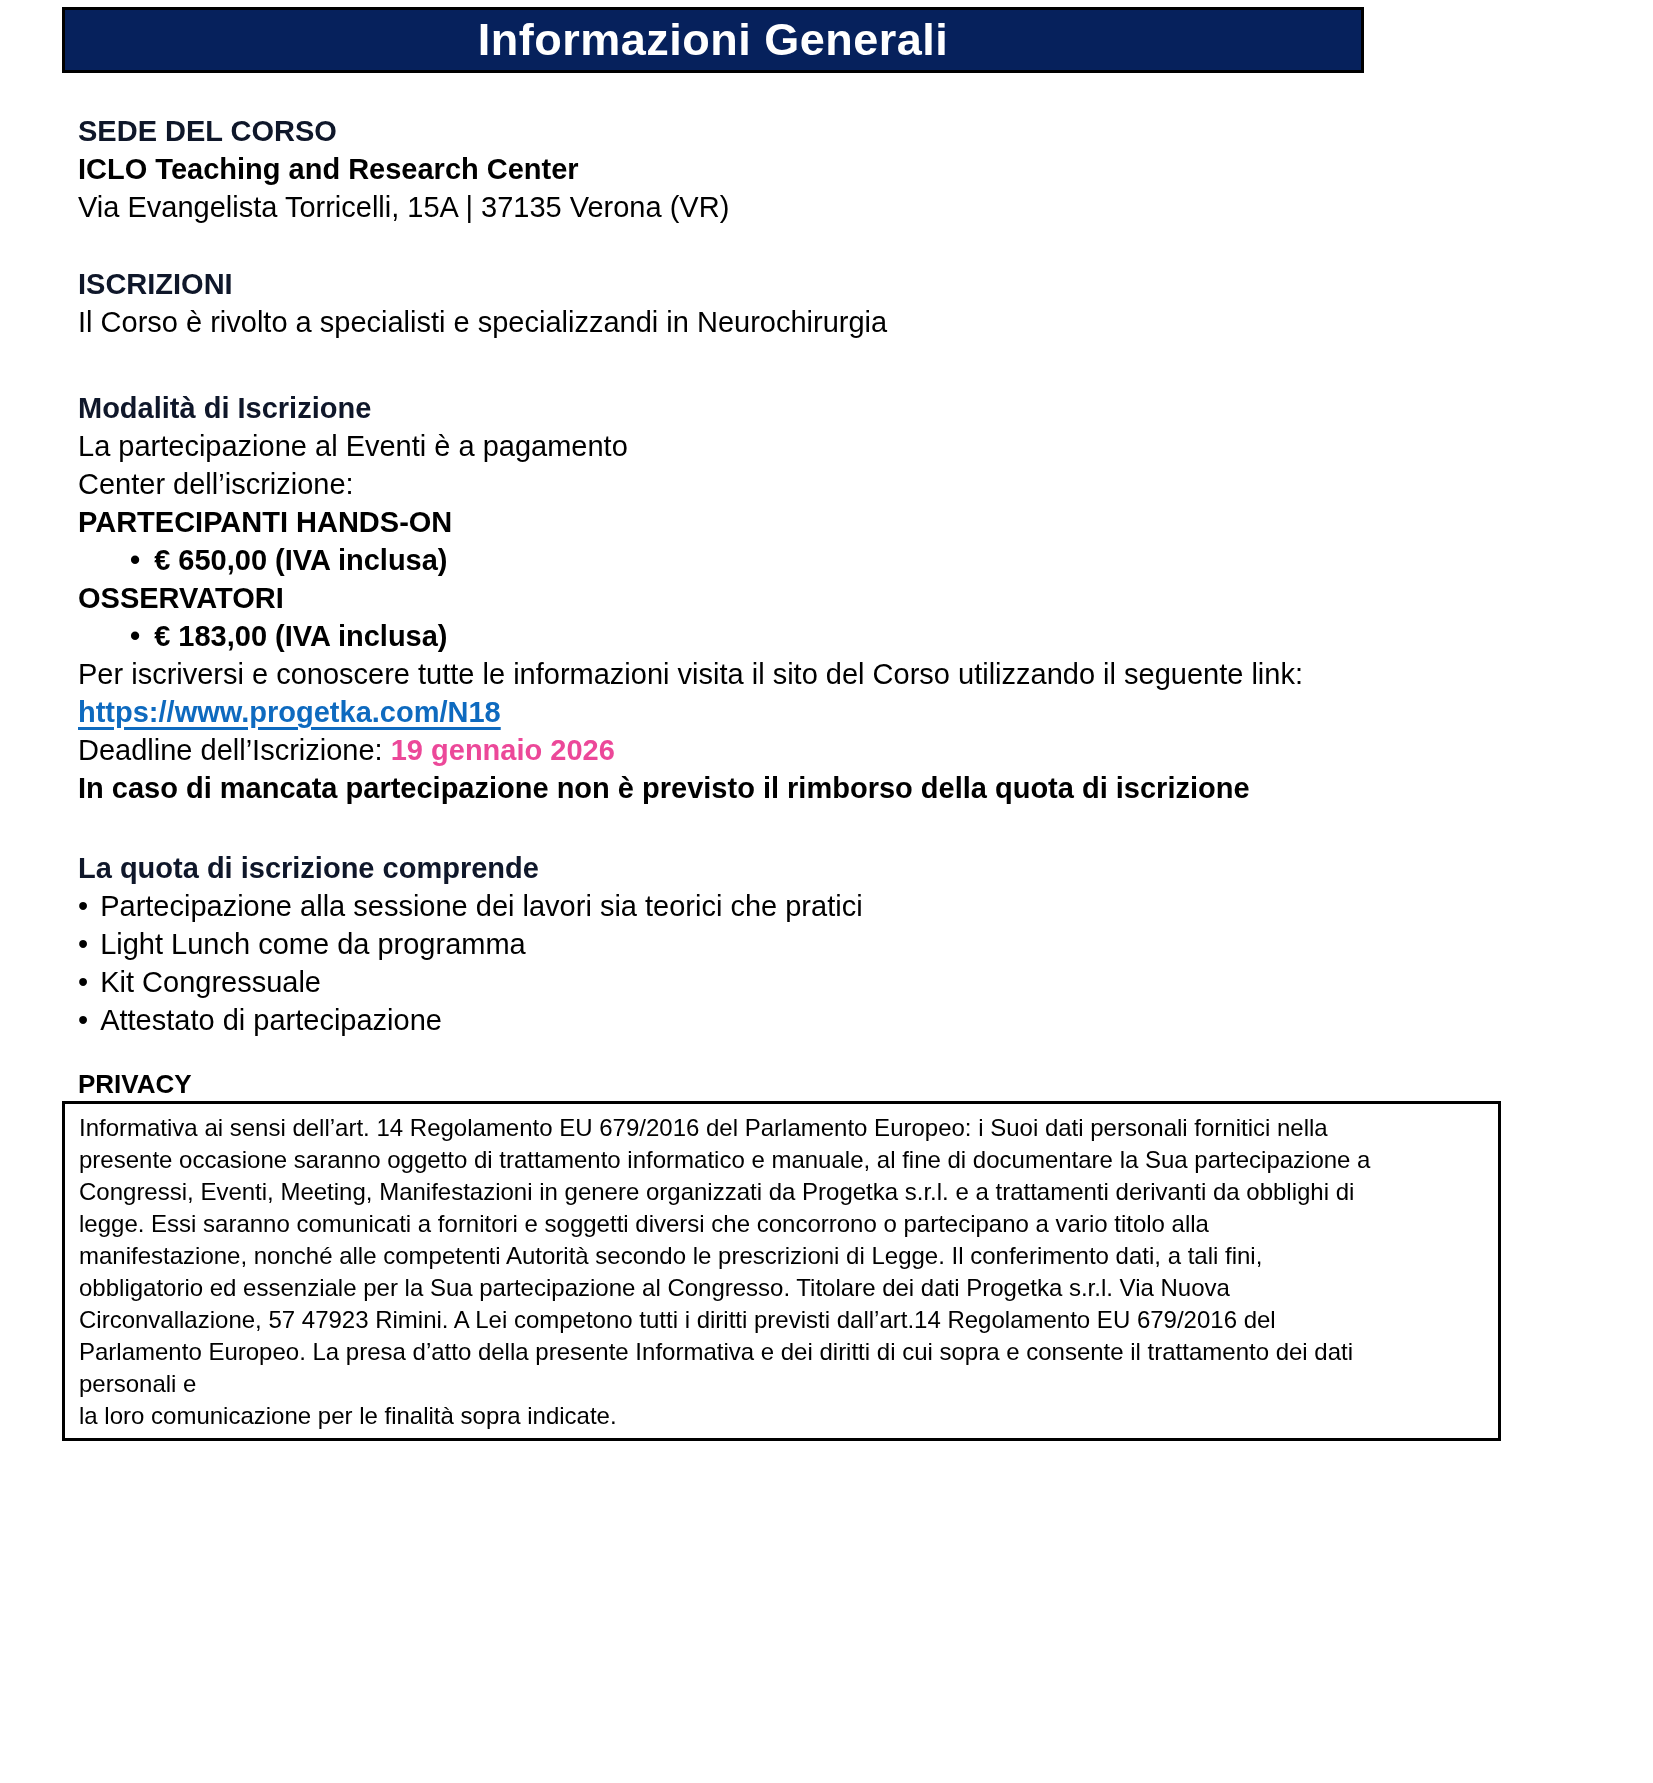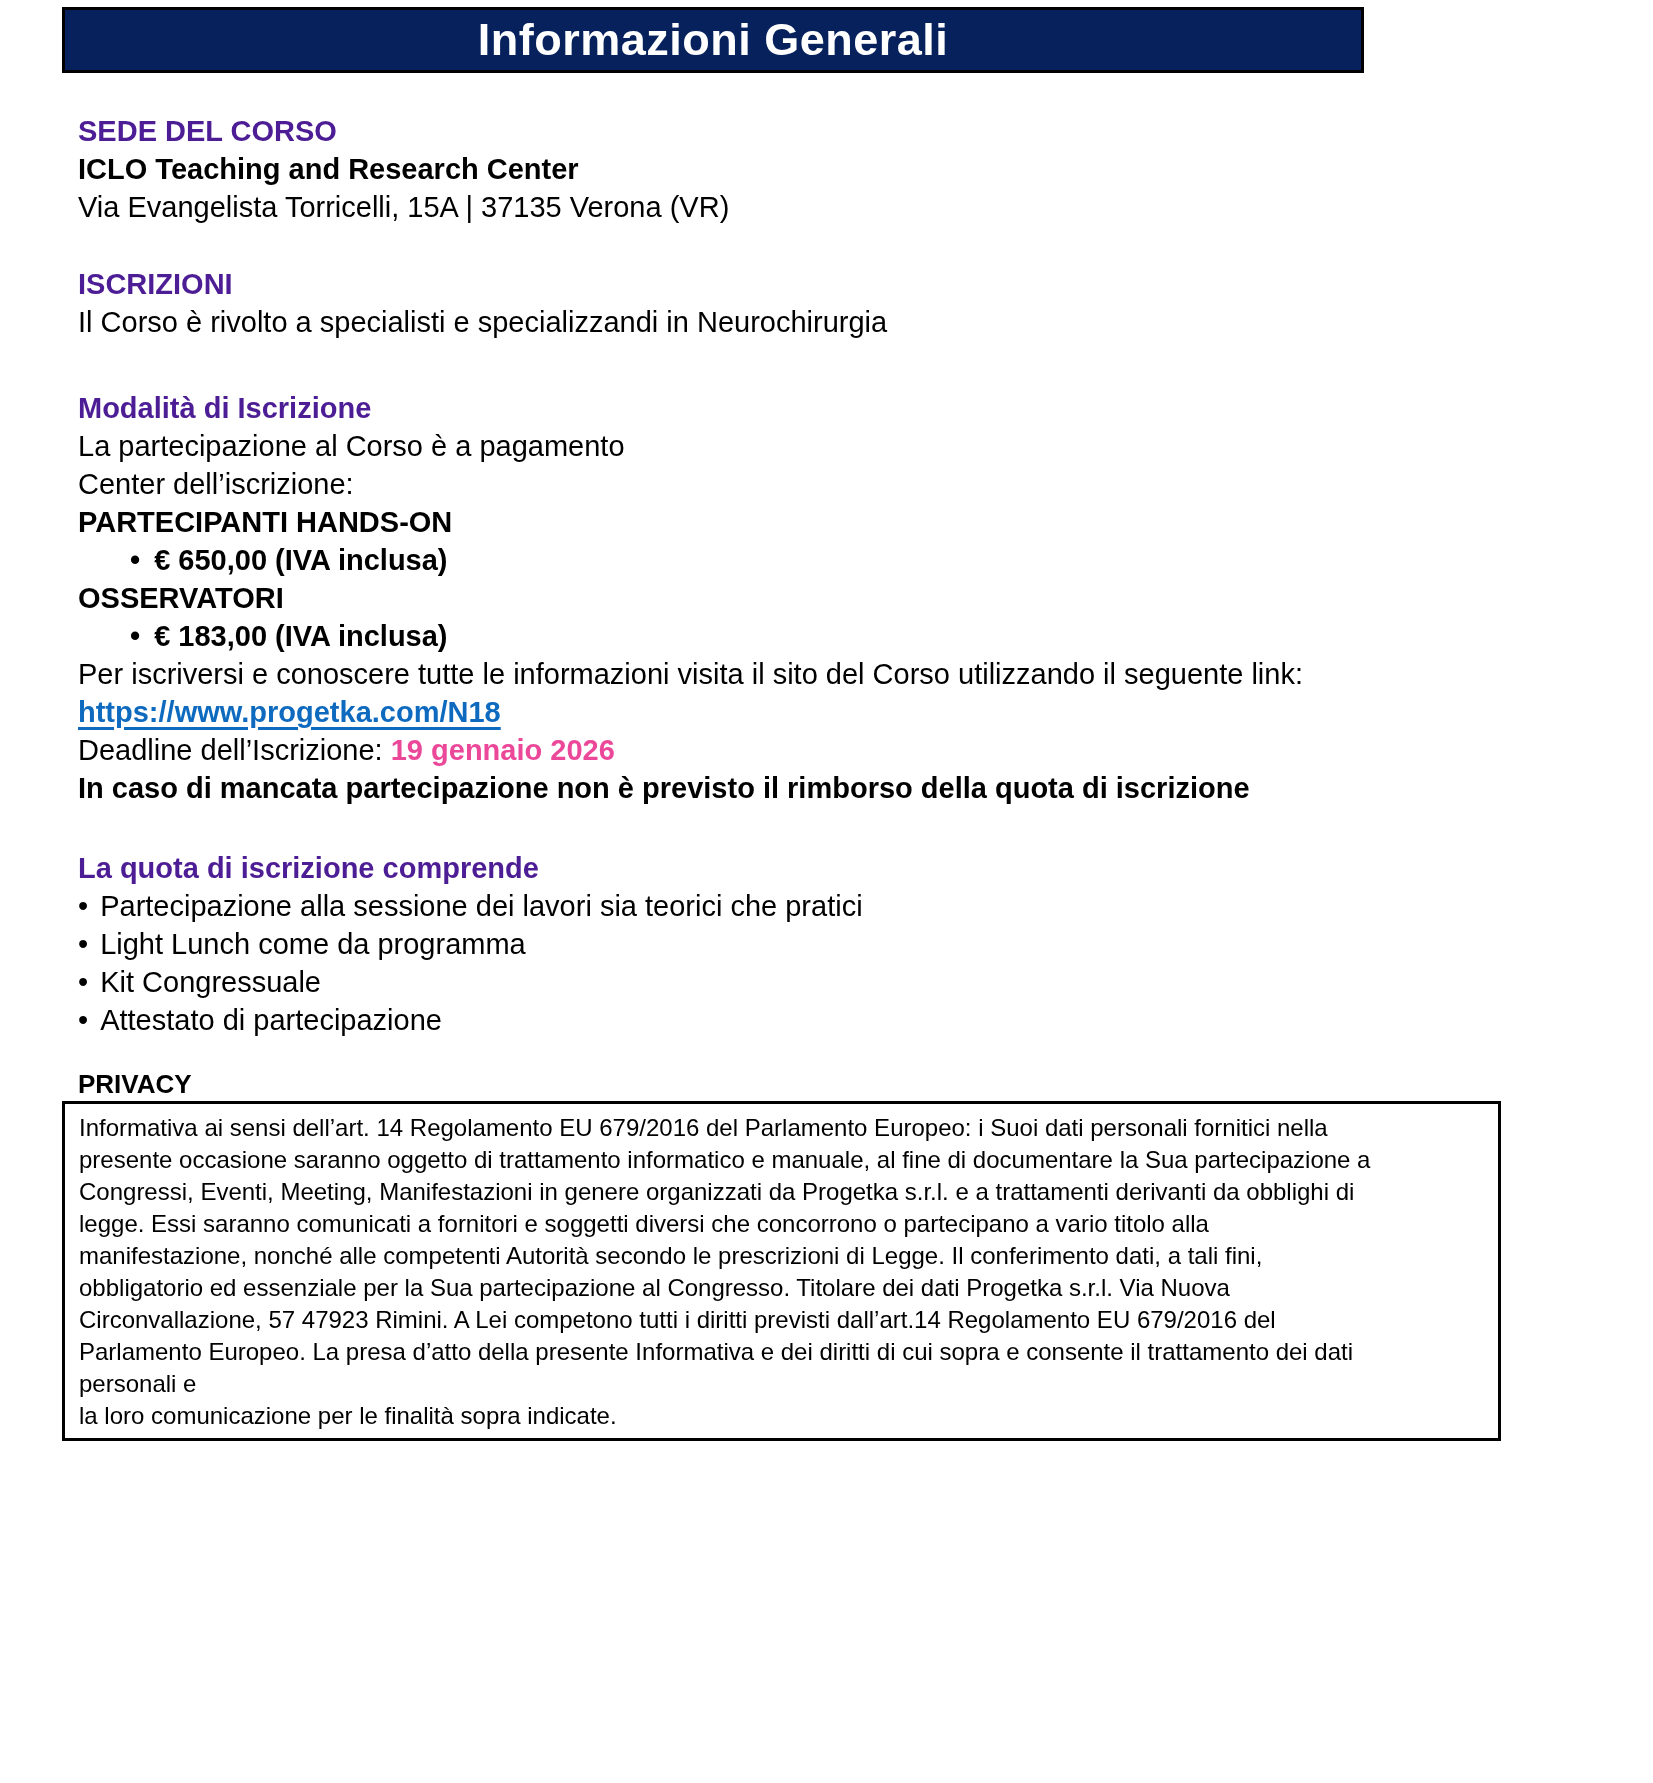--- a/index.html
+++ b/index.html
@@ -33,21 +33,21 @@
     letter-spacing: 0.5px;
   }
   
   .content {
     padding-left: 16px;
     padding-right: 10px;
     font-size: 29px;
     line-height: 38px;
   }
   .section-heading {
-    color: #4c1d95;
+    color: #0f172a;
     font-weight: bold;
   }
   .mt-blank { margin-top: 39px; }   
   .mt-blank2 { margin-top: 48px; }
   .mt-quota { margin-top: 42px; }
   .bold { font-weight: bold; }
   .line { min-height: 38px; }
   
   .price-bullet {
     font-weight: bold;
@@ -103,21 +103,21 @@
   <div class="content">
 
     <div class="line section-heading mt-blank">SEDE DEL CORSO</div>
     <div class="line bold">ICLO Teaching and Research Center</div>
     <div class="line">Via Evangelista Torricelli, 15A | 37135 Verona (VR)</div>
 
     <div class="line section-heading mt-blank">ISCRIZIONI</div>
     <div class="line">Il Corso è rivolto a specialisti e specializzandi in Neurochirurgia</div>
 
     <div class="line section-heading mt-blank2">Modalità di Iscrizione</div>
-    <div class="line">La partecipazione al Corso è a pagamento</div>
+    <div class="line">La partecipazione al Eventi è a pagamento</div>
     <div class="line">Center dell’iscrizione:</div>
 
     <div class="line bold">PARTECIPANTI HANDS-ON</div>
     <div class="line price-bullet">€ 650,00 (IVA inclusa)</div>
     <div class="line bold">OSSERVATORI</div>
     <div class="line price-bullet">€ 183,00 (IVA inclusa)</div>
 
     <div class="line">Per iscriversi e conoscere tutte le informazioni visita il sito del Corso utilizzando il seguente link:</div>
     <div class="line link-line"><a href="#">https://www.progetka.com/N18</a></div>
     <div class="line"><span>Deadline dell’Iscrizione: </span><span class="deadline-date">19 gennaio 2026</span></div>

